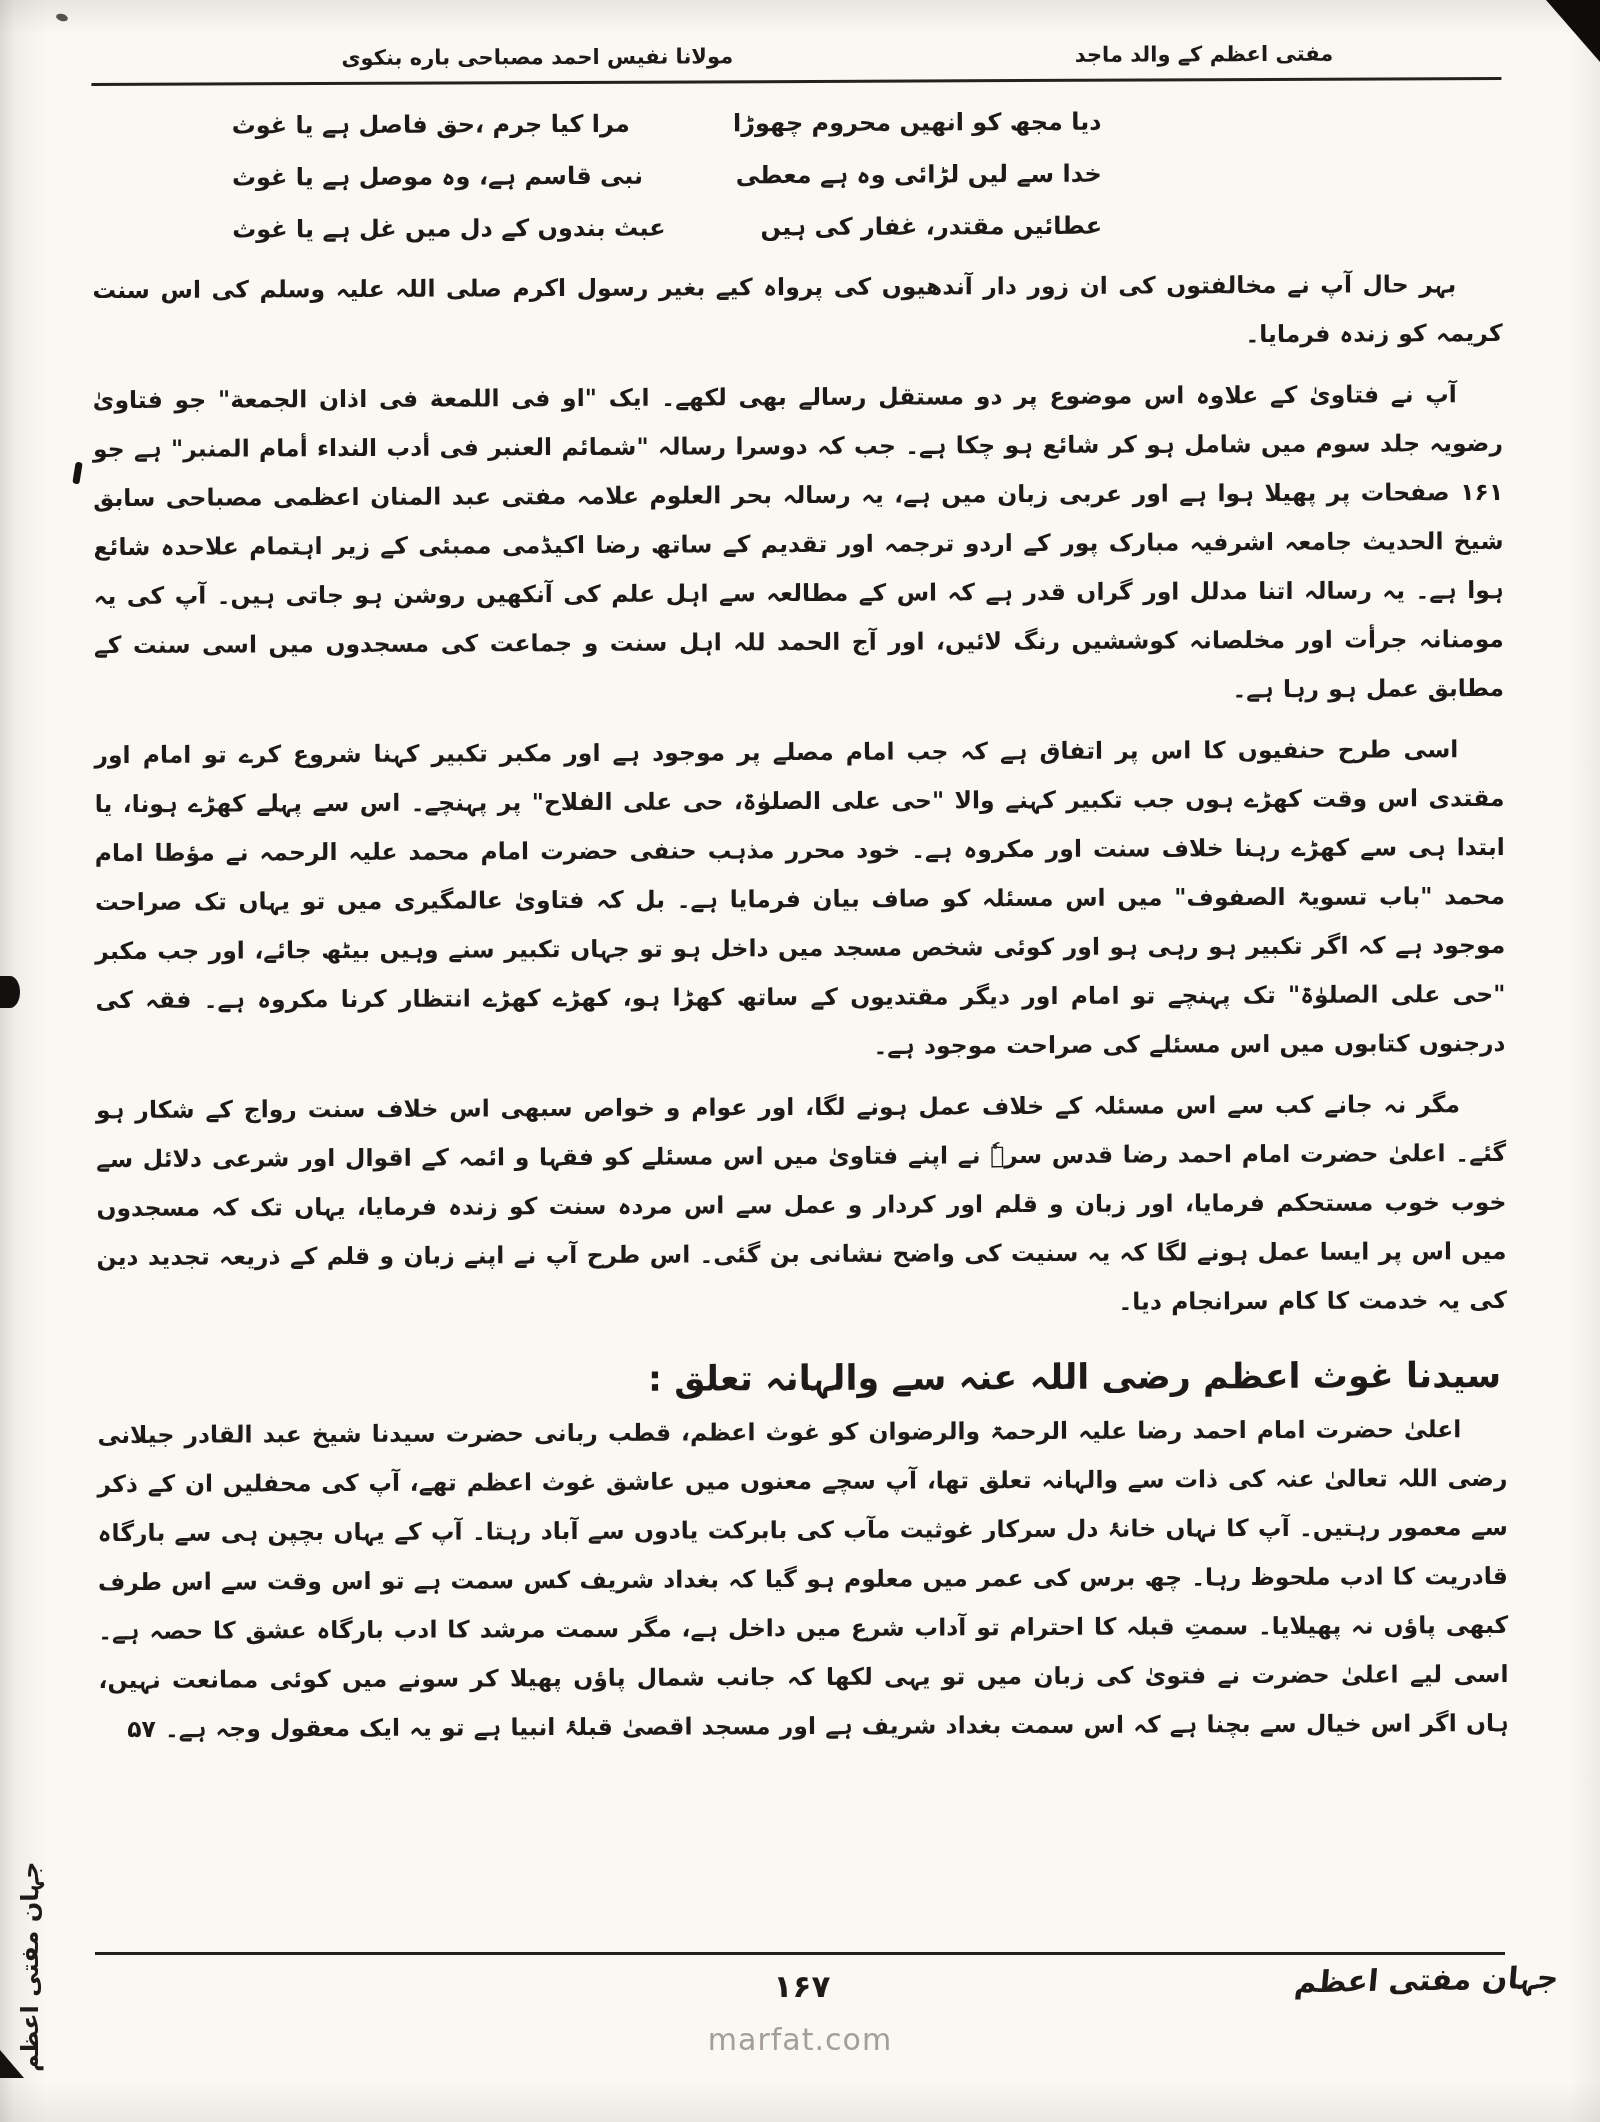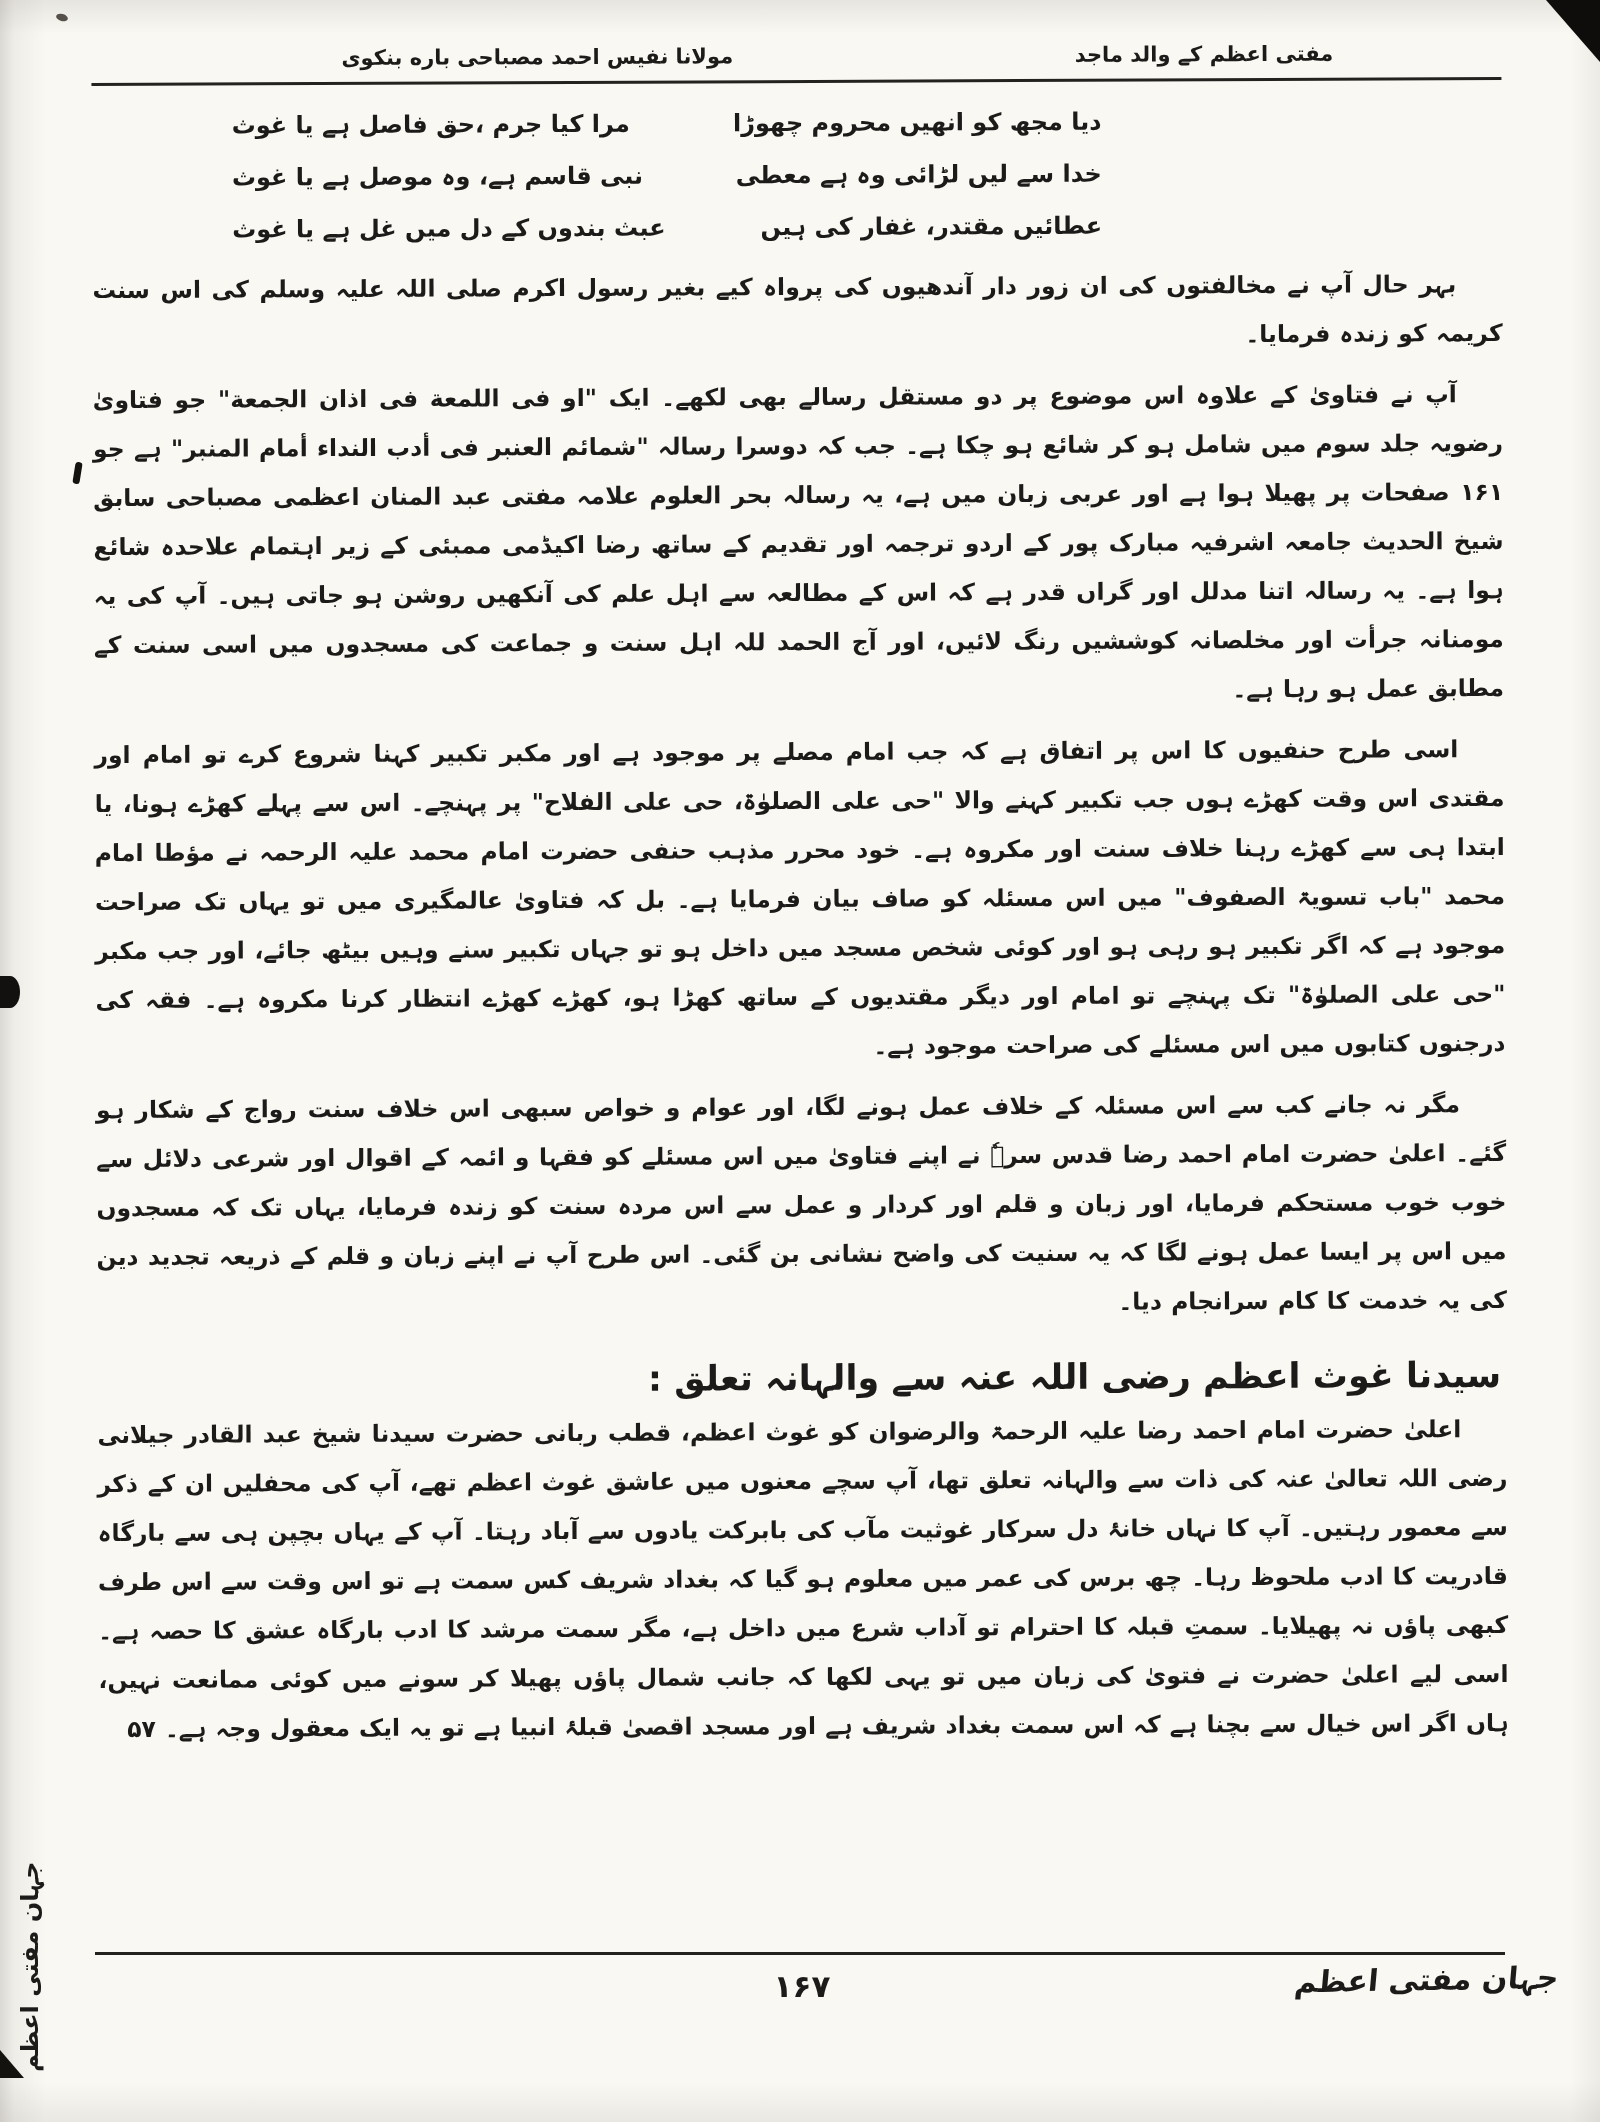--- a/index.html
+++ b/index.html
@@ -131,20 +131,21 @@
     <h2 class="section-heading">سیدنا غوث اعظم رضی اللہ عنہ سے والہانہ تعلق :</h2>
 
     <p class="para tight">اعلیٰ حضرت امام احمد رضا علیہ الرحمۃ والرضوان کو غوث اعظم، قطب ربانی حضرت سیدنا شیخ عبد القادر جیلانی رضی اللہ تعالیٰ عنہ کی ذات سے والہانہ تعلق تھا، آپ سچے معنوں میں عاشق غوث اعظم تھے، آپ کی محفلیں ان کے ذکر سے معمور رہتیں۔ آپ کا نہاں خانۂ دل سرکار غوثیت مآب کی بابرکت یادوں سے آباد رہتا۔ آپ کے یہاں بچپن ہی سے بارگاہ قادریت کا ادب ملحوظ رہا۔ چھ برس کی عمر میں معلوم ہو گیا کہ بغداد شریف کس سمت ہے تو اس وقت سے اس طرف کبھی پاؤں نہ پھیلایا۔ سمتِ قبلہ کا احترام تو آداب شرع میں داخل ہے، مگر سمت مرشد کا ادب بارگاہ عشق کا حصہ ہے۔ اسی لیے اعلیٰ حضرت نے فتویٰ کی زبان میں تو یہی لکھا کہ جانب شمال پاؤں پھیلا کر سونے میں کوئی ممانعت نہیں، ہاں اگر اس خیال سے بچنا ہے کہ اس سمت بغداد شریف ہے اور مسجد اقصیٰ قبلۂ انبیا ہے تو یہ ایک معقول وجہ ہے۔ ۵۷</p>
 
   </div>
 
   <div class="footer-rule"></div>
   <div class="page-number">۱۶۷</div>
   <div class="imprint">جہان مفتی اعظم</div>
   <div class="spine-text">جہان مفتی اعظم</div>
+  <div class="watermark">marfat.com</div>
 
   <div class="corner-tr"></div>
   <div class="speck-tl"></div>
   <div class="mark-left-1"></div>
   <div class="blob-left"></div>
   <div class="corner-bl"></div>
 
 </div>
 
 </body></html>

